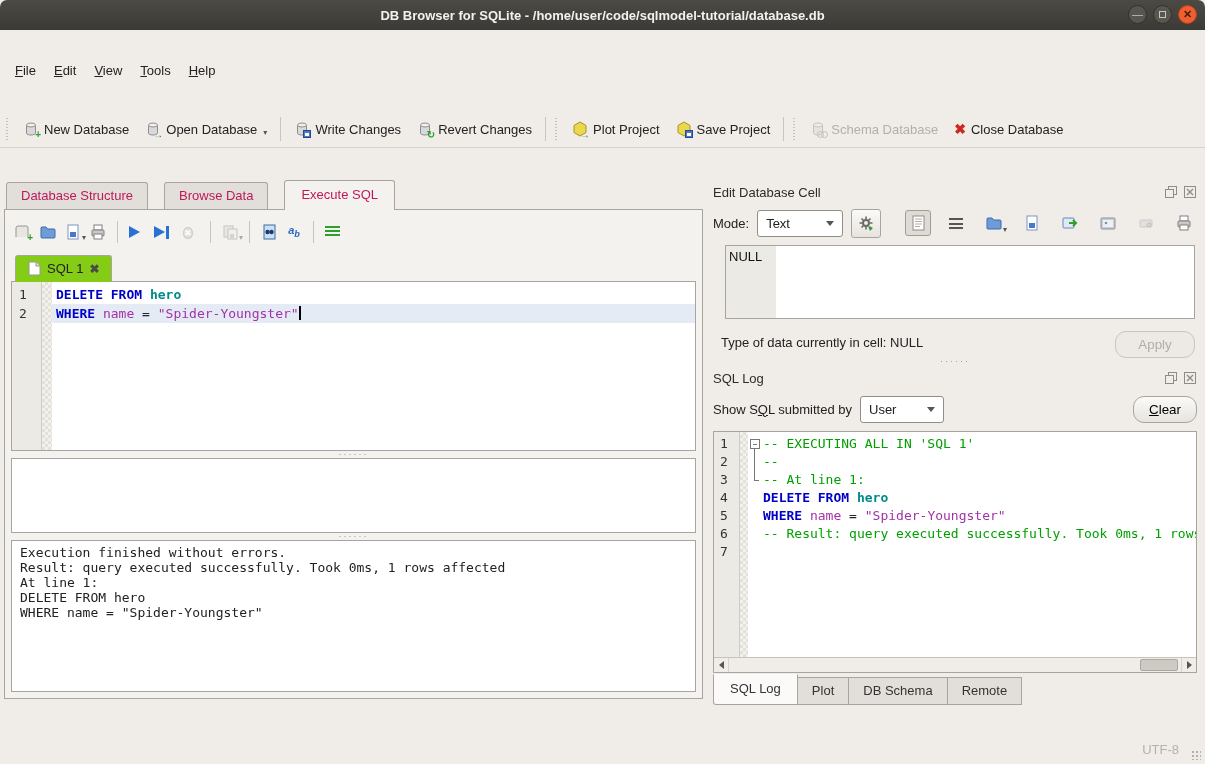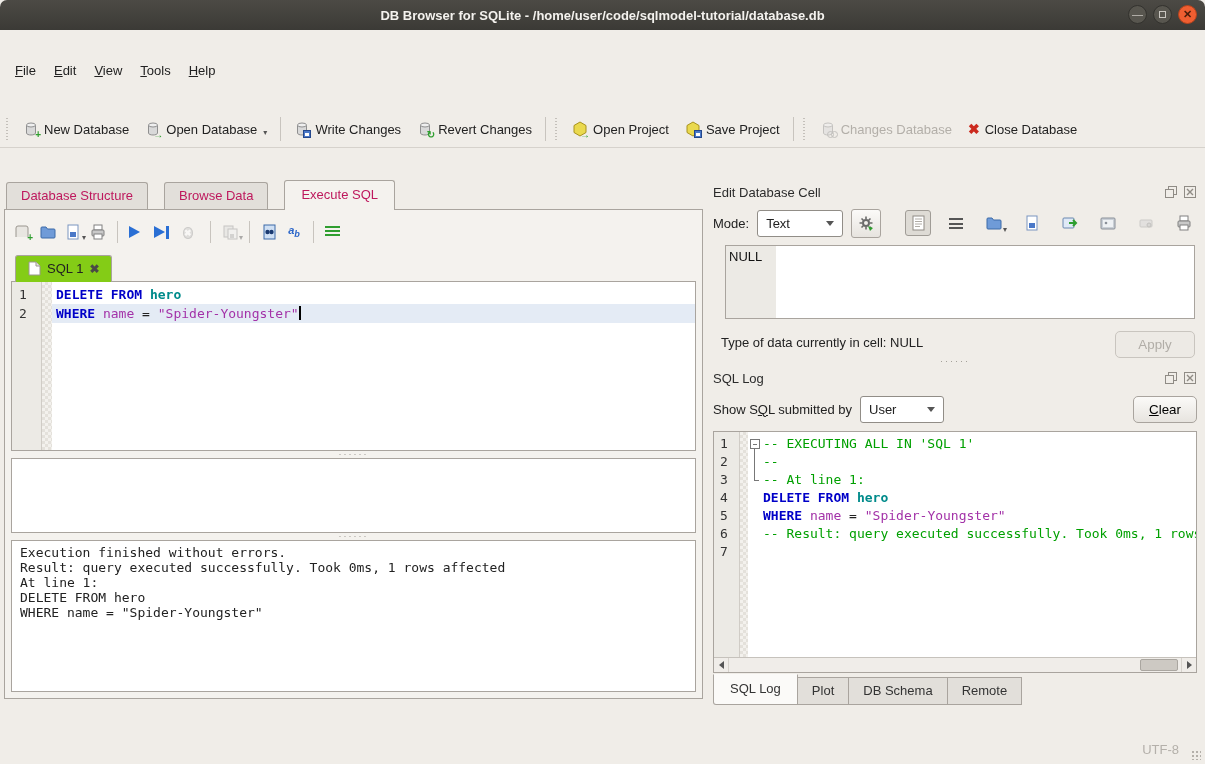--- a/index.html
+++ b/index.html
@@ -109,21 +109,21 @@
     display:flex; align-items:center; justify-content:center; }
   .cellbar { display:flex; align-items:center; gap:12px; margin-left:auto; }
   .cellbtn { width:26px; height:26px; display:flex; align-items:center; justify-content:center; border-radius:3px; }
   .cellbtn.pressed { border:1px solid #a09c96; background:#dedbd5; }
   .wrap-ic { width:14px; height:11px; background:repeating-linear-gradient(#555 0 2px, transparent 2px 4.5px); }
 
   .cellbox { height:74px; flex:none; border:1px solid #a9a49e; background:#fff; display:flex; margin:4px 2px 0 12px; overflow:hidden; }
   .cellgutter { width:50px; flex:none; background:#eceae5; font-size:13px; color:#111; padding:3px 0 0 3px; }
   .cellinfo { display:flex; flex:none; margin:12px 2px 0 8px; }
   .cellinfo .lines { flex:1; line-height:23px; }
-  .btn { border:1px solid #a9a49e; border-radius:5px; background:linear-gradient(#fbfaf8,#e7e4df); height:27px; padding:0 1px; }
+  .btn { border:1px solid #a9a49e; border-radius:11px; background:linear-gradient(#fbfaf8,#e7e4df); height:27px; padding:0 1px; }
   .btn.disabled { background:#edeae5; border-color:#c9c5bf; color:#b1ada7; }
   .apply { align-self:flex-start; width:80px; }
 
   .showrow { display:flex; align-items:center; height:36px; flex:none; margin-top:2px; gap:8px; }
   .clearbtn { margin-left:auto; width:64px; }
 
   
   .logbox { flex:1; border:1px solid #a9a49e; background:#fff; margin-top:4px; display:flex; flex-direction:column; min-height:0; overflow:hidden; }
   .logbody { flex:1; display:flex; font-family:"DejaVu Sans Mono", monospace; font-size:13px; min-height:0; overflow:hidden; }
   .loggutter { width:26px; flex:none; background:#eceae5; border-right:1px solid #d0ccc6; padding:3px 0 0 6px; line-height:18px; color:#333; }
@@ -235,21 +235,21 @@
     <div class="tb-sep"></div>
     <div class="tb-handle"></div>
 
     <div class="tb-btn">
       <span class="ic">
         <svg width="16" height="16" viewBox="0 0 16 16">
             <polygon points="8,1 14,4.5 14,11.5 8,15 2,11.5 2,4.5" fill="#ead94e" stroke="#a8921c"></polygon>
           </svg>
         <span class="badge green">→</span>
       </span>
-      <span class="lbl">Open Project</span>
+      <span class="lbl">Plot Project</span>
     </div>
 
     <div class="tb-btn">
       <span class="ic">
         <svg width="16" height="16" viewBox="0 0 16 16">
             <polygon points="8,1 14,4.5 14,11.5 8,15 2,11.5 2,4.5" fill="#ead94e" stroke="#a8921c"></polygon>
           </svg>
         <span class="floppy"></span>
       </span>
       <span class="lbl">Save Project</span>
@@ -259,21 +259,21 @@
     <div class="tb-handle"></div>
 
     <div class="tb-btn disabled">
       <span class="ic grayed">
         <svg width="16" height="16" viewBox="0 0 16 16">
             <path d="M3.5 4v8c0 1.2 2 2 4.5 2s4.5-.8 4.5-2V4" fill="#d9d9d9" stroke="#8f8f8f"></path>
             <ellipse cx="8" cy="4" rx="4.5" ry="2" fill="#efefef" stroke="#8f8f8f"></ellipse>
           </svg>
         <span class="chain"></span>
       </span>
-      <span class="lbl">Changes Database</span>
+      <span class="lbl">Schema Database</span>
     </div>
 
     <div class="tb-btn">
       <span class="x-glyph">✖</span>
       <span class="lbl">Close Database</span>
     </div>
   </div>
 
   <div class="main">
 

